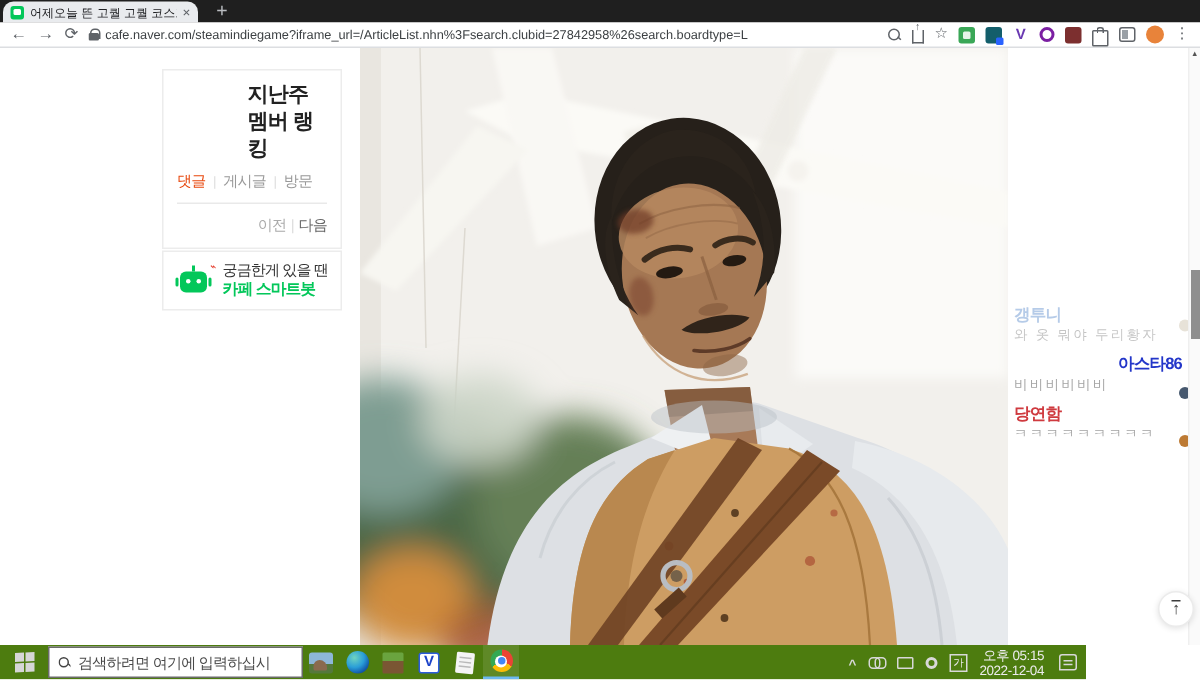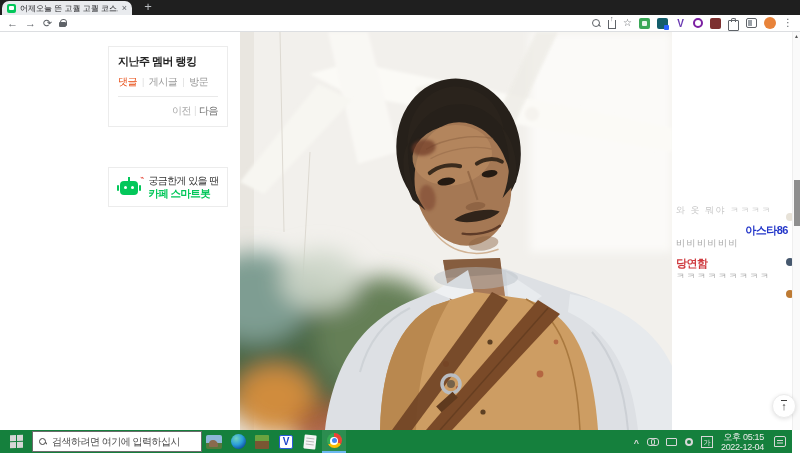--- a/index.html
+++ b/index.html
@@ -42,21 +42,21 @@
   .puzzle::after{ content:""; position:absolute; left:3px; top:0; width:3px; height:3px; border:1px solid #5f6368; border-bottom:none; border-radius:2px 2px 0 0; }
   .panel-ic { width:11px; height:10px; border:1px solid #5f6368; border-radius:2px; }
   .panel-ic::after{ content:""; display:block; margin:1px; width:4px; height:6px; background:#9aa0a6; }
   .avatar-ic { width:12px; height:12px; border-radius:50%; background:#e8833a; }
 
   
   .content { position:absolute; left:0; top:32px; width:800px; height:398px; background:#fff; }
 
   .rank-box { position:absolute; left:108px; top:14px; width:120px; padding:7px 9px 8px;
               border:1px solid #ececec; background:#fff; }
-  .rank-title { font-size:11px; font-weight:bold; color:#222; margin-bottom:6px; letter-spacing:-0.5px; }
+  .rank-title { font-size:14px; font-weight:bold; color:#222; margin-bottom:6px; letter-spacing:-0.5px;margin-left:47px; }
   .rank-tabs { font-size:10px; color:#999; display:flex; align-items:center; gap:5px; margin-bottom:7px; letter-spacing:-0.5px;}
   .rank-tabs .sep { color:#ddd; font-size:9px; }
   .rank-tabs .active { color:#e8490f; }
   .rank-divider { border-top:1px solid #e9e9e9; margin-bottom:7px; }
   .rank-list { list-style:none; }
   .rank-list li { font-size:10px; color:#555; line-height:10.5px; margin-bottom:3px; letter-spacing:-0.5px;
                   white-space:nowrap; overflow:hidden; }
   .rank-pager { text-align:right; font-size:10px; color:#aaa; margin-top:6px; letter-spacing:-0.5px; }
   .rank-pager .sep { color:#ddd; margin:0 3px; }
   .rank-pager .next { color:#666; }
@@ -94,21 +94,21 @@
           background:#fff; border:1px solid #ebebeb; box-shadow:0 1px 4px rgba(0,0,0,.12);
           display:flex; align-items:center; gap:5px; }
   .moon { width:9px; height:9px; border-radius:50%; box-shadow:2px -1px 0 0 #3c3c3c inset; }
   .pill-label { font-size:10px; color:#3c3c3c; letter-spacing:-0.5px; white-space:nowrap; }
   .topbtn { position:absolute; left:772px; top:362px; width:24px; height:24px; border-radius:50%;
             background:#fff; border:1px solid #ebebeb; box-shadow:0 1px 4px rgba(0,0,0,.12);
             display:flex; align-items:center; justify-content:center; }
   .topbtn .arr { font-size:11px; color:#3c3c3c; border-top:1.5px solid #3c3c3c; line-height:11px; padding-top:0px; }
 
   
-  .taskbar { position:absolute; left:0; top:430px; width:792px; height:23px; background:#15803d;
+  .taskbar { position:absolute; left:0; top:430px; width:724px; height:23px; background:#4d7c0f;
              display:flex; align-items:center; }
   .start { width:32px; height:23px; display:flex; align-items:center; justify-content:center; }
   .winlogo { display:grid; grid-template-columns:6px 6px; grid-template-rows:6px 6px; gap:1px; transform:skewY(-3deg); }
   .winlogo span { background:#d6d6d6; }
   .tb-search { width:170px; height:21px; background:#fff; border:1px solid #6b6b6b; display:flex;
                align-items:center; gap:5px; padding:0 6px; }
   .mag { width:8px; height:8px; position:relative; flex:0 0 auto; }
   .mag::before{ content:""; position:absolute; left:0; top:0; width:5px; height:5px; border:1px solid #444; border-radius:50%; }
   .mag::after{ content:""; position:absolute; left:5.5px; top:5.5px; width:3px; height:1px; background:#444; transform:rotate(45deg); }
   .tb-search span { font-size:10px; color:#4a4a4a; white-space:nowrap; overflow:hidden; letter-spacing:-0.5px; }
@@ -153,20 +153,21 @@
     </div>
     <div class="new-tab">+</div>
   </div>
 
   <div class="toolbar">
     <span class="nav-ic">←</span>
     <span class="nav-ic">→</span>
     <span class="nav-ic">⟳</span>
     <div class="omnibox">
       <span class="padlock"></span>
+      <span class="url-text">cafe.naver.com/steamindiegame?iframe_url=/ArticleList.nhn%3Fsearch.clubid=27842958%26search.boardtype=L</span>
     </div>
     <div class="tb-right">
       <span class="zoom-ic"></span>
       <span class="share-ic"></span>
       <span class="g">☆</span>
       <span class="ext ext-green"></span>
       <span class="ext ext-teal"></span>
       <span class="ext ext-v">V</span>
       <span class="ext-o"></span>
       <span class="ext ext-red"></span>
@@ -295,21 +296,22 @@
           <path d="M193,122 C211,115 239,115 255,122" stroke="#8a6040" stroke-width="1.2" fill="none" opacity=".4"></path>
           <ellipse cx="188" cy="110" rx="12" ry="8" fill="#6f3a28" opacity=".7" filter="url(#b2)"></ellipse>
           <ellipse cx="184" cy="160" rx="8" ry="13" fill="#7a422d" opacity=".55" filter="url(#b2)"></ellipse>
           <path d="M181,186 C192,214 216,228 246,222" stroke="#c3986f" stroke-width="1.5" fill="none" opacity=".7"></path>
         </g>
       </svg>
     </div>
 
     <div class="comments">
       <div class="c-row faded">
-        <div class="c-text">와 옷 뭐야 ㅋㅋㅋㅋ</div>
+        <div class="c-user" style="color: rgb(169, 194, 228);">갱투니</div>
+        <div class="c-text">와 옷 뭐야 두리황자</div>
       </div>
       <div class="c-row">
         <div class="c-user" style="color: rgb(35, 54, 201); text-align: right;">아스타86</div>
         <div class="c-text">비비비비비비</div>
       </div>
       <div class="c-row">
         <div class="c-user" style="color: rgb(207, 58, 63);">당연함</div>
         <div class="c-text">ㅋㅋㅋㅋㅋㅋㅋㅋㅋ</div>
       </div>
     </div>

